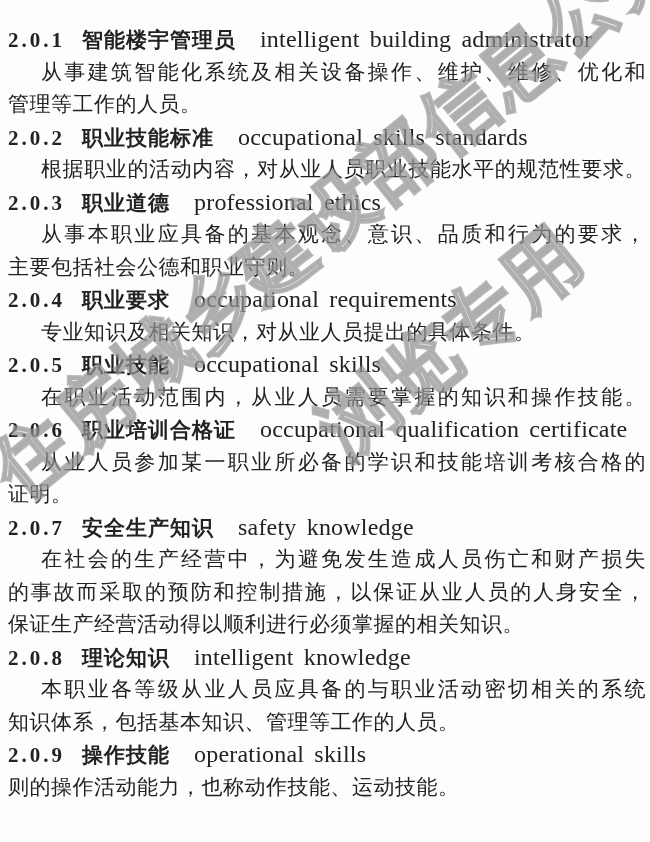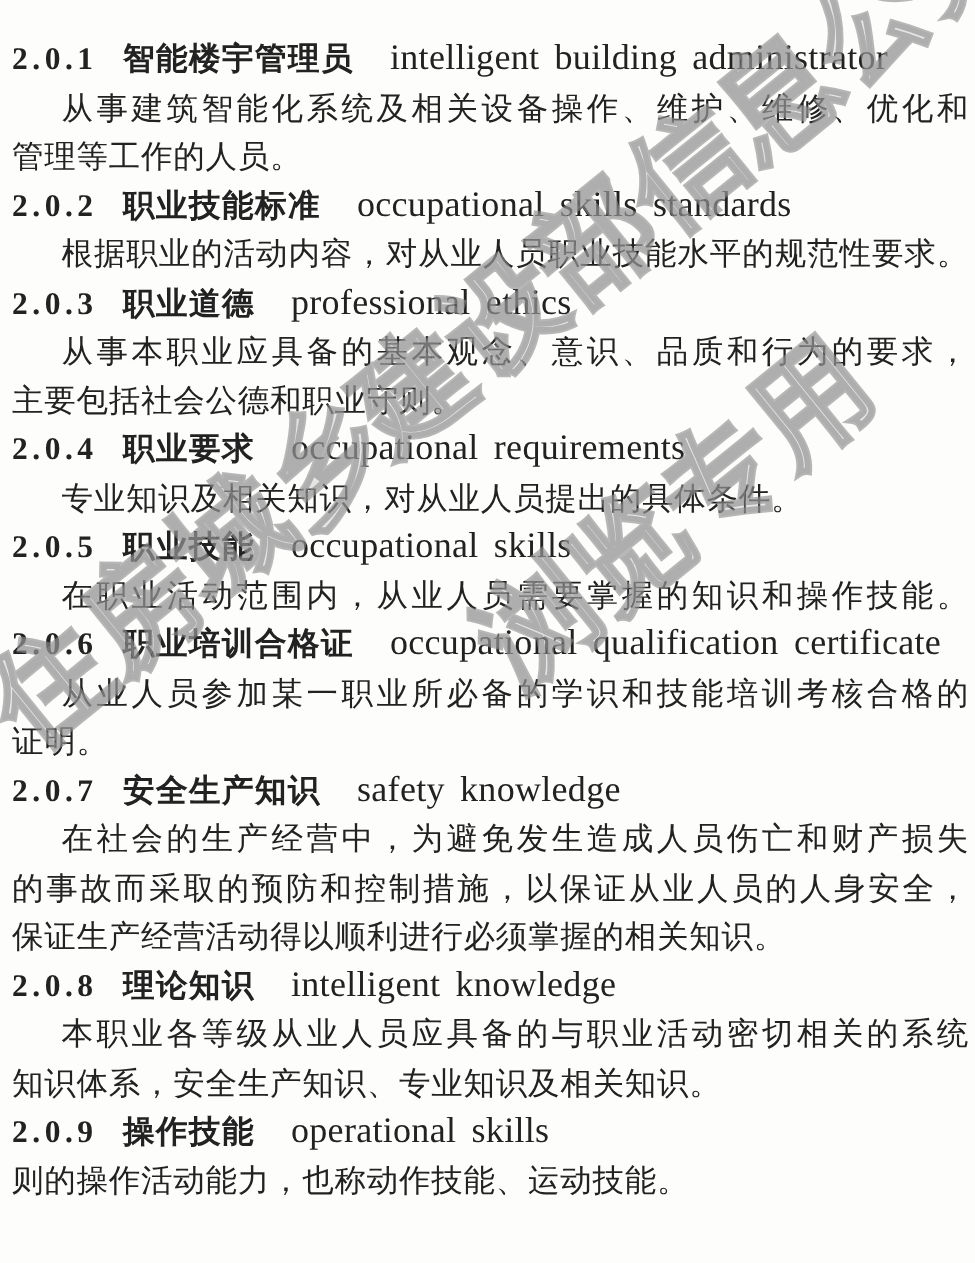--- a/index.html
+++ b/index.html
@@ -110,21 +110,21 @@
     <div class="section">
       <div class="line head"><span class="num">2.0.7</span><span class="zh">安全生产知识</span><span class="en">safety knowledge</span></div>
       <div class="line def-line indent fill">在社会的生产经营中，为避免发生造成人员伤亡和财产损失</div>
       <div class="line def-line fill">的事故而采取的预防和控制措施，以保证从业人员的人身安全，</div>
       <div class="line def-line">保证生产经营活动得以顺利进行必须掌握的相关知识。</div>
     </div>
 
     <div class="section">
       <div class="line head"><span class="num">2.0.8</span><span class="zh">理论知识</span><span class="en">intelligent knowledge</span></div>
       <div class="line def-line indent fill">本职业各等级从业人员应具备的与职业活动密切相关的系统</div>
-      <div class="line def-line">知识体系，安全生产知识、专业知识及相关知识。</div>
+      <div class="line def-line">知识体系，包括基本知识、管理等工作的人员。</div>
     </div>
 
     <div class="section">
       <div class="line head"><span class="num">2.0.9</span><span class="zh">操作技能</span><span class="en">operational skills</span></div>
       <div class="line def-line">则的操作活动能力，也称动作技能、运动技能。</div>
     </div>
 
   </div>
 
   <div class="watermark wm1">住房城乡建设部信息公开</div>

